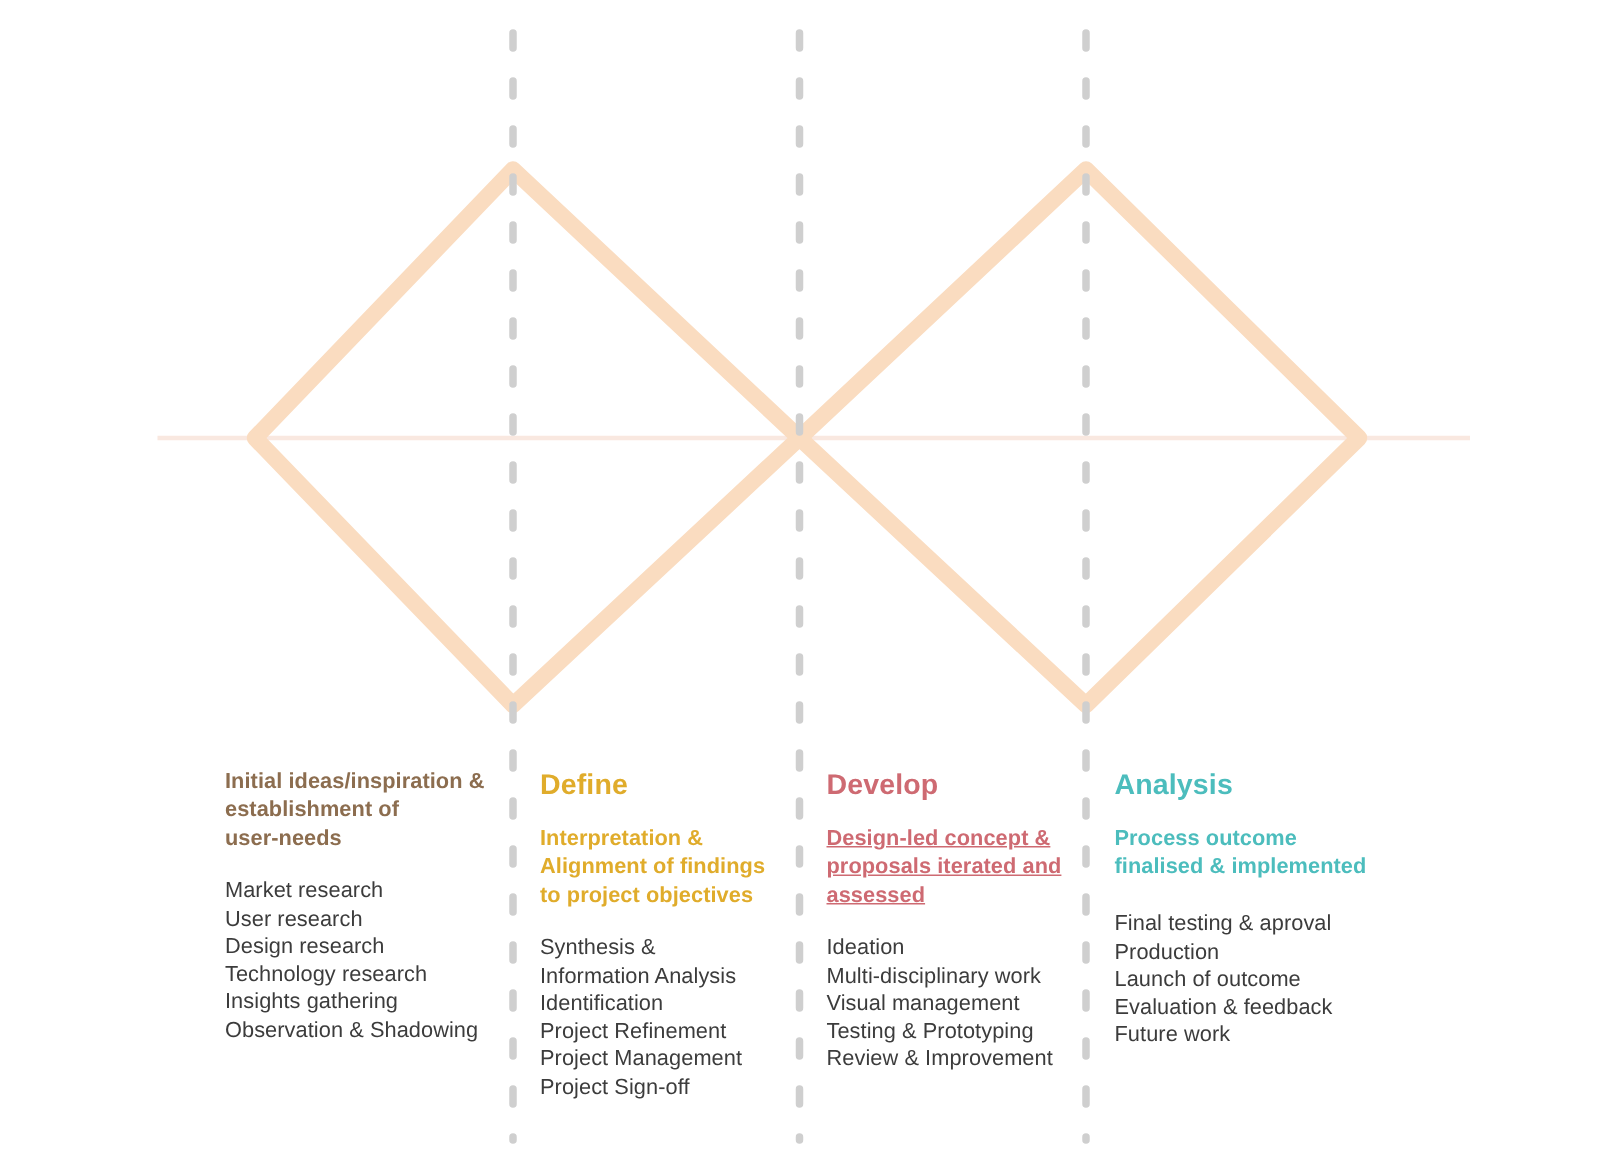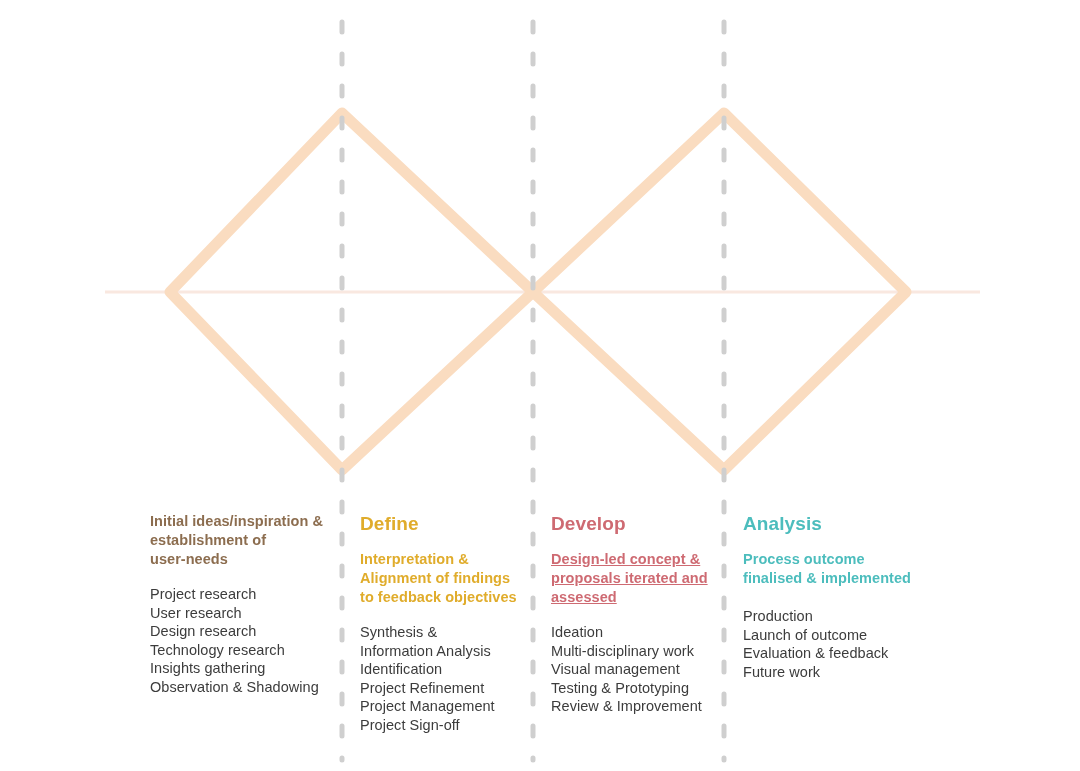--- a/index.html
+++ b/index.html
@@ -97,35 +97,35 @@
 
 <div class="columns">
 
   <div class="phase-column" id="phase-col-0">
     <div class="phase-summary" style="color: rgb(140, 109, 79);">
       <div>Initial ideas/inspiration &amp;</div>
       <div>establishment of</div>
       <div>user-needs</div>
     </div>
     <ul class="phase-activities">
-      <li>Project research</li>
+      <li>Market research</li>
       <li>User research</li>
       <li>Design research</li>
       <li>Technology research</li>
       <li>Insights gathering</li>
       <li>Observation &amp; Shadowing</li>
     </ul>
   </div>
 
   <div class="phase-column" id="phase-col-1">
     <div class="phase-title" style="color: rgb(224, 172, 43);">Define</div>
     <div class="phase-summary" style="color: rgb(224, 172, 43);">
       <div>Interpretation &amp;</div>
       <div>Alignment of findings</div>
-      <div>to feedback objectives</div>
+      <div>to project objectives</div>
     </div>
     <ul class="phase-activities">
       <li>Synthesis &amp;</li>
       <li>Information Analysis</li>
       <li>Identification</li>
       <li>Project Refinement</li>
       <li>Project Management</li>
       <li>Project Sign-off</li>
     </ul>
   </div>
@@ -146,20 +146,21 @@
     </ul>
   </div>
 
   <div class="phase-column" id="phase-col-3">
     <div class="phase-title" style="color: rgb(76, 189, 189);">Analysis</div>
     <div class="phase-summary" style="color: rgb(76, 189, 189);">
       <div>Process outcome</div>
       <div>finalised &amp; implemented</div>
     </div>
     <ul class="phase-activities">
+      <li>Final testing &amp; aproval</li>
       <li>Production</li>
       <li>Launch of outcome</li>
       <li>Evaluation &amp; feedback</li>
       <li>Future work</li>
     </ul>
   </div>
 
 </div>
 
 </body></html>

